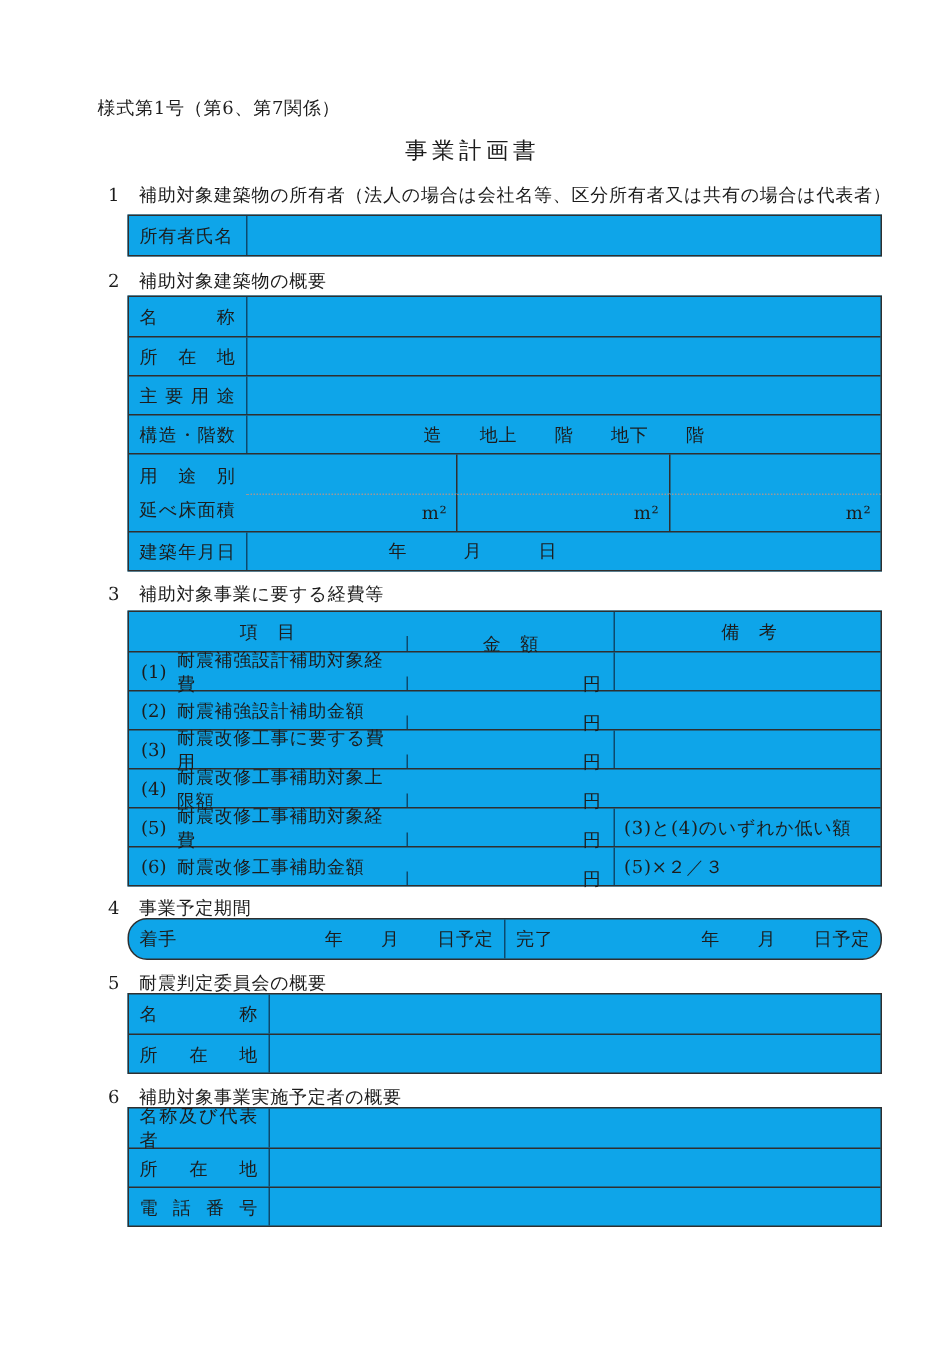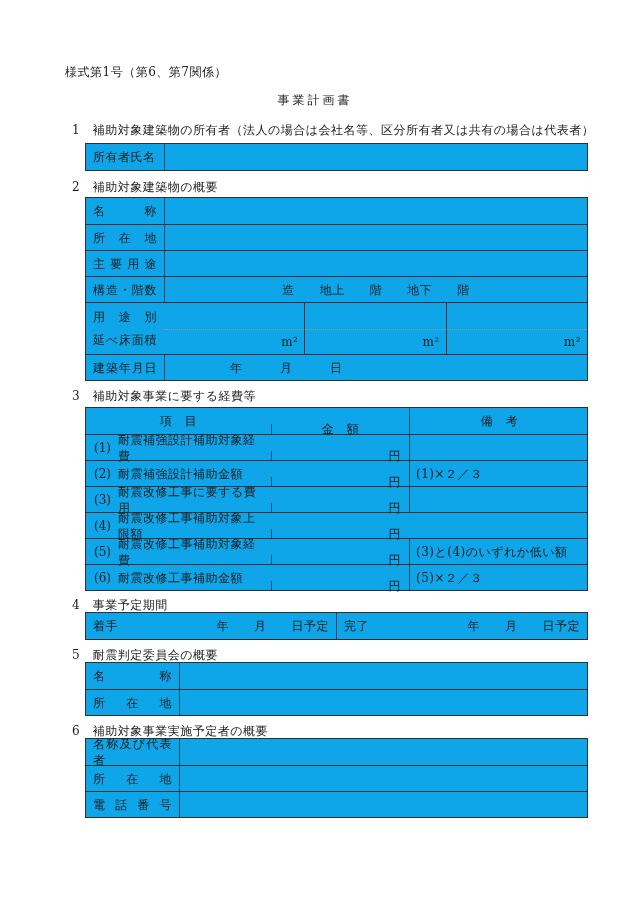--- a/index.html
+++ b/index.html
@@ -12,21 +12,21 @@
     font-family:"DejaVu Serif","Liberation Serif",serif;
     color:#1c1c1c;
     font-size:12px;
     line-height:16px;
     letter-spacing:0.5px;
     overflow:hidden;
   }
   .form-number{position:absolute;left:65px;top:64px;}
   .doc-title{
     position:absolute;left:0;top:92px;width:100%;
-    text-align:center;font-size:12px;letter-spacing:3px;
+    text-align:center;font-size:15px;letter-spacing:3px;
   }
   .sec-heading{position:absolute;left:72px;white-space:nowrap;}
   .tbl{
     position:absolute;left:85px;width:503px;
     border:1px solid #2f2f2f;box-sizing:border-box;
     background:#0ea5e9;
   }
   .tr{display:flex;height:26px;border-top:1px solid #2f2f2f;box-sizing:border-box;}
   .tr:first-child{border-top:none;}
   .td{border-left:1px solid #0c4a6e;box-sizing:border-box;display:flex;align-items:center;}
@@ -45,21 +45,21 @@
   .dbl-cell:first-child{border-left:none;}
   .dbl-row.bottom .dbl-cell{border-top:1px dotted #999;}
   
   .col-item{width:185px;flex:none;padding:0 8px;}
   .col-amount{width:138px;flex:none;padding:0 8px;justify-content:flex-end;margin-top:16px;}
   .col-note{width:180px;flex:none;padding:0 6px;}
   .hdr{justify-content:center;padding:0;text-align:right;}
   .row-no{margin-right:7px;letter-spacing:0;}
   
   .half{flex:1;padding:0 7px;justify-content:space-between;}
-  .indent-date{padding-left:65px;}
+  .indent-date{padding-left:94px;font-family:Liberation Mono, monospace;}
 </style>
 </head>
 <body>
 
 <div class="page">
 
   <div class="form-number">様式第1号（第6、第7関係）</div>
   <div class="doc-title">事業計画書</div>
 
   <div class="sec-heading" style="top:122px">1　補助対象建築物の所有者（法人の場合は会社名等、区分所有者又は共有の場合は代表者）</div>
@@ -136,21 +136,20 @@
         </div>
       <div class="td col-amount">円</div>
       <div class="td col-note"></div>
     </div>
     <div class="tr">
       <div class="td col-item">
           <span class="row-no">(2)</span>
           <span>耐震補強設計補助金額</span>
         </div>
       <div class="td col-amount">円</div>
-      <div class="td col-note">(1)×２／３</div>
     </div>
     <div class="tr">
       <div class="td col-item">
           <span class="row-no">(3)</span>
           <span>耐震改修工事に要する費用</span>
         </div>
       <div class="td col-amount">円</div>
       <div class="td col-note"></div>
     </div>
     <div class="tr">
@@ -172,21 +171,21 @@
       <div class="td col-item">
           <span class="row-no">(6)</span>
           <span>耐震改修工事補助金額</span>
         </div>
       <div class="td col-amount">円</div>
       <div class="td col-note">(5)×２／３</div>
     </div>
   </div>
 
   <div class="sec-heading" style="top:597px">4　事業予定期間</div>
-  <div class="tbl" style="top:612px;">
+  <div class="tbl" style="top:612px;border-radius:13px;">
     <div class="tr">
       <div class="td half">
         <span>着手</span>
         <span>年　　月　　日予定</span>
       </div>
       <div class="td half">
         <span>完了</span>
         <span>年　　月　　日予定</span>
       </div>
     </div>

